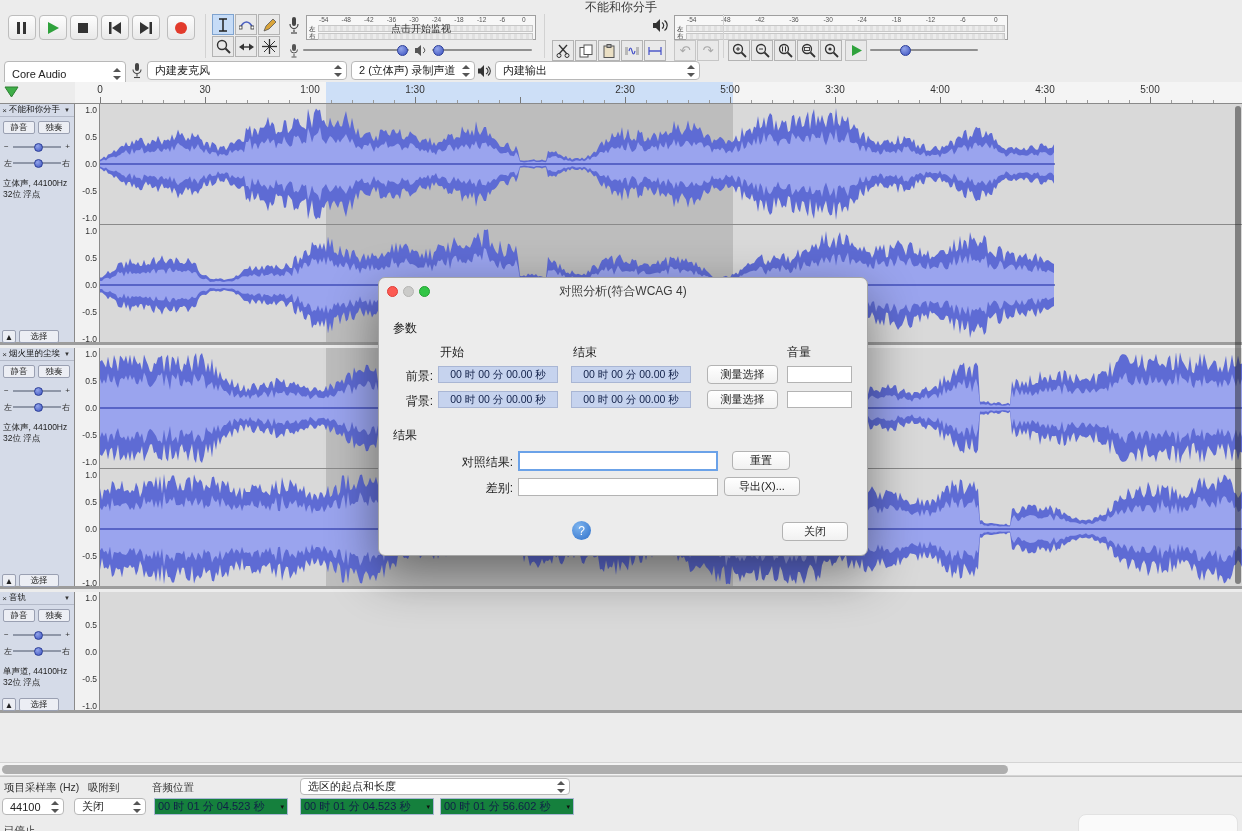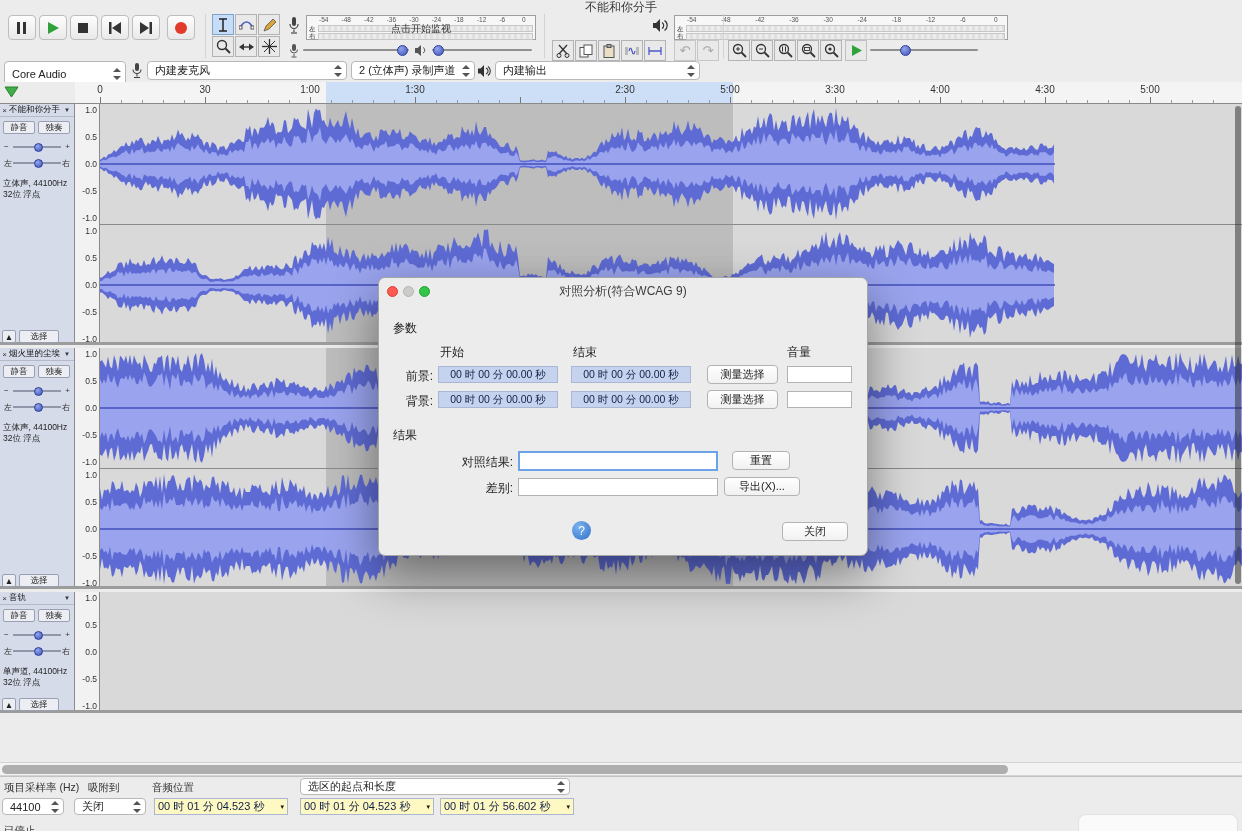--- a/index.html
+++ b/index.html
@@ -70,21 +70,21 @@
 .wave{position:absolute;left:0;top:0;}
 
 
 #vthumb{position:absolute;left:1235px;top:106px;width:6px;height:478px;background:rgba(40,40,40,.5);border-radius:3px;}
 #hscroll{position:absolute;left:0;top:762px;width:1242px;height:14px;background:#f3f3f3;border-top:1px solid #d4d4d4;border-bottom:1px solid #d4d4d4;}
 .hthumb{position:absolute;left:2px;top:2px;width:1006px;height:9px;background:#aeaeae;border-radius:5px;}
 
 
 #statusbar{position:absolute;left:0;top:776px;width:1242px;height:55px;background:#ececec;border-top:1px solid #c2c2c2;}
 .slabel{position:absolute;font-size:10.5px;color:#333;white-space:nowrap;}
-.tfield{position:absolute;background:#fef9c3;border:1px solid #a9b6d4;color:#101f48;font-size:11px;display:flex;align-items:center;padding:4px 3px;white-space:nowrap;}
+.tfield{position:absolute;background:#15803d;border:1px solid #a9b6d4;color:#101f48;font-size:11px;display:flex;align-items:center;padding:4px 3px;white-space:nowrap;}
 .tfield .caret{margin-left:auto;font-size:7px;color:#111;}
 #corner-box{position:absolute;left:1078px;top:814px;width:160px;height:24px;background:#fafafa;border:1px solid #e2e2e2;border-radius:8px;}
 
 
 #dialog{position:absolute;left:378px;top:277px;width:490px;height:279px;background:#ececec;border:1px solid #a5a5a5;border-radius:7px;box-shadow:0 18px 50px rgba(0,0,0,.45);z-index:50;}
 .tl{position:absolute;top:8px;width:11px;height:11px;border-radius:50%;}
 #dlg-title{position:absolute;left:0;right:0;top:5px;text-align:center;font-size:12px;color:#3c3c3c;}
 #dlg-desc{position:absolute;left:0;right:0;top:28px;text-align:center;font-size:12px;color:#222;}
 .dlg-sec{position:absolute;left:14px;font-size:12px;color:#222;}
 .dlg-hdr{position:absolute;font-size:12px;color:#222;}
@@ -655,21 +655,21 @@
     </div>
 
   <span class="slabel" style="left:4px;top:47px">已停止</span>
 </div>
 <div id="corner-box"></div>
 
 <div id="dialog">
   <span class="tl" style="left:8px;background:#fc5a52;border:1px solid #df3e38"></span>
   <span class="tl" style="left:24px;background:#cbcbc9;border:1px solid #b5b5b3"></span>
   <span class="tl" style="left:40px;background:#32c546;border:1px solid #24a334"></span>
-  <div id="dlg-title">对照分析(符合WCAG 9)</div>
+  <div id="dlg-title">对照分析(符合WCAG 4)</div>
 
   <div class="dlg-sec" style="top:42px">参数</div>
   <div class="dlg-hdr" style="left:61px;top:66px">开始</div>
   <div class="dlg-hdr" style="left:194px;top:66px">结束</div>
   <div class="dlg-hdr" style="left:408px;top:66px">音量</div>
 
   <div class="dlg-rowlab" style="left:0;top:90px;width:54px">前景:</div>
   <div class="dtime" style="left:59px;top:88px">
       <span>00 时 00 分 00.00 秒</span>
     </div>

